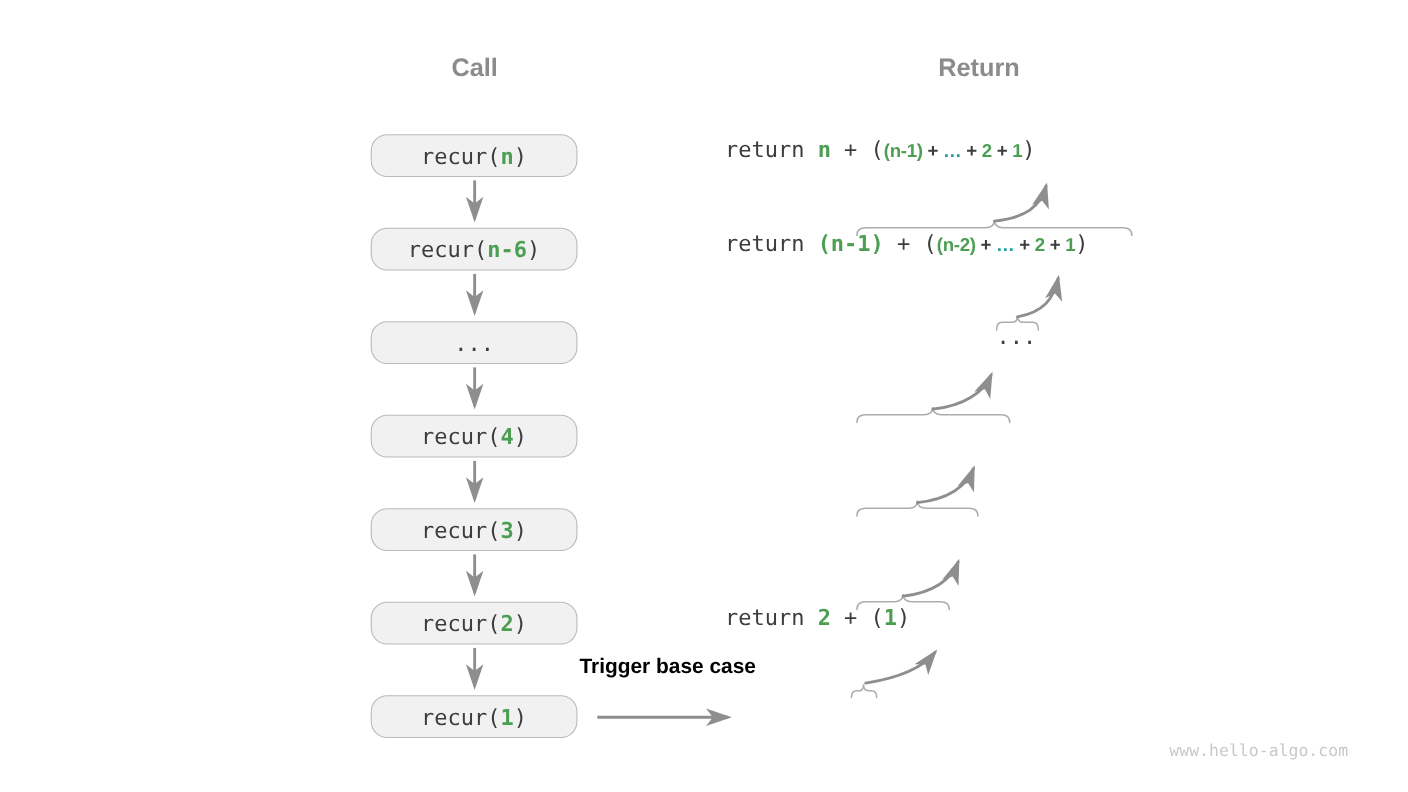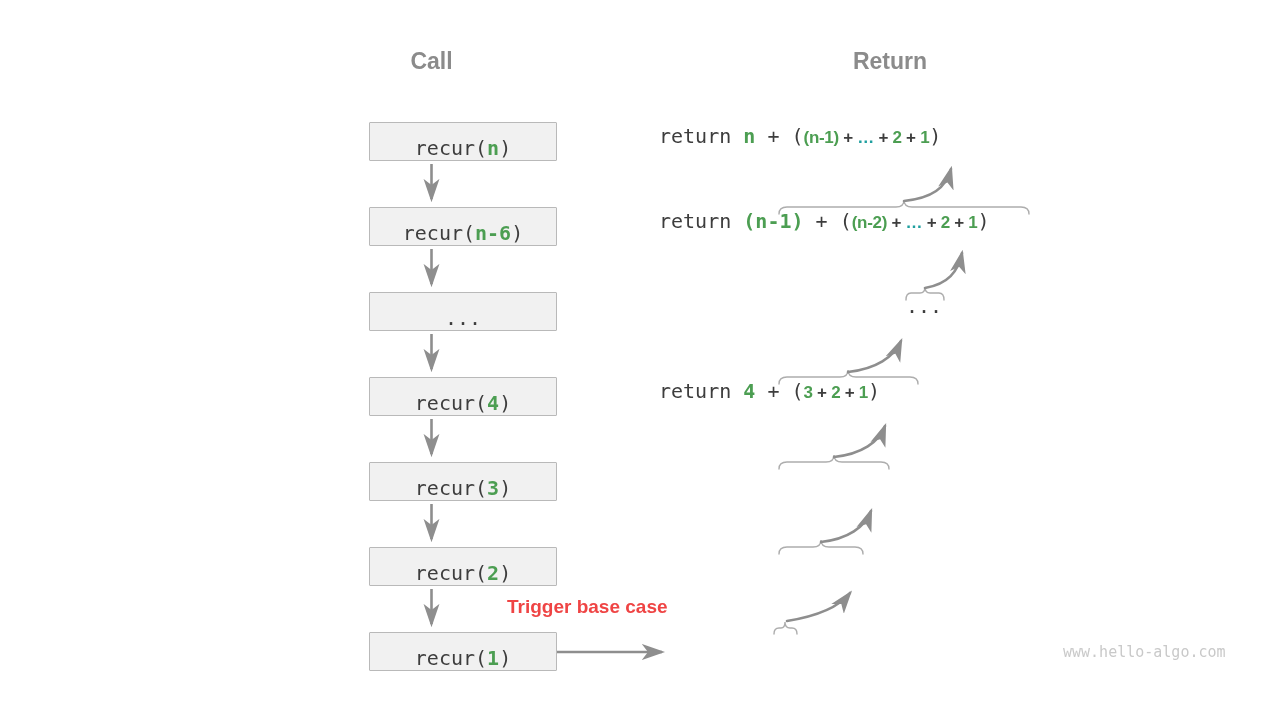--- a/index.html
+++ b/index.html
@@ -5,34 +5,34 @@
   html,body{margin:0;padding:0;background:#ffffff;}
   .canvas{position:relative;width:1280px;height:720px;background:#ffffff;overflow:hidden;
           font-family:"Liberation Sans",sans-serif;}
   svg.layer{position:absolute;left:0;top:0;width:1280px;height:720px;pointer-events:none;}
 
   .hdr{position:absolute;font-weight:700;font-size:23px;color:#8b8b8b;text-align:center;}
   .hdr-call{left:337px;top:48px;width:189px;}
   .hdr-return{left:695px;top:48px;width:390px;}
 
   .call-box{position:absolute;left:337px;width:186px;height:37px;background:#f1f1f1;
-            border:1.5px solid #b9b9b9;border-radius:1px;display:flex;align-items:flex-end;
-            justify-content:center;white-space:pre;margin-left:32px;}
+            border:1.5px solid #b9b9b9;border-radius:15px;display:flex;align-items:center;
+            justify-content:center;white-space:pre;}
   .ret{position:absolute;left:659px;height:40px;line-height:28px;white-space:pre;}
   .ret-dots{left:906px;line-height:32px;}
 
   .f-mono{font-family:"DejaVu Sans Mono","Liberation Mono",monospace;font-size:20px;}
   .f-sans{font-family:"Liberation Sans",sans-serif;font-size:17px;font-weight:700;letter-spacing:-0.3px;}
   .c-dark{color:#3d3d3d;}
   .c-green{color:#4c9e52;font-weight:700;}
   .c-teal{color:#1f9f9f;font-weight:700;}
 
-  .trigger{position:absolute;left:507px;top:596px;width:200px;text-align:left;
-           font-weight:700;font-size:19px;color:#ef4444;}
-  .watermark{position:absolute;left:1063px;top:643px;font-family:"DejaVu Sans Mono","Liberation Mono",monospace;
+  .trigger{position:absolute;left:507px;top:596px;width:200px;text-align:center;
+           font-weight:700;font-size:19px;color:#000000;}
+  .watermark{position:absolute;left:1063px;top:673px;font-family:"DejaVu Sans Mono","Liberation Mono",monospace;
              font-size:15px;color:#c9c9c9;}
 </style>
 </head>
 <body>
 
 <div class="canvas">
 
   <svg class="layer" viewBox="0 0 1280 720">
     <defs>
       <marker id="ah" viewBox="0 0 10 8" refX="8.6" refY="4" markerWidth="9" markerHeight="7.2" orient="auto-start-reverse">
@@ -77,18 +77,18 @@
   <div class="call-box" style="top:207px"><span class="f-mono c-dark">recur(</span><span class="f-mono c-green">n-6</span><span class="f-mono c-dark">)</span></div>
   <div class="call-box" style="top:292px"><span class="f-mono c-dark">...</span></div>
   <div class="call-box" style="top:377px"><span class="f-mono c-dark">recur(</span><span class="f-mono c-green">4</span><span class="f-mono c-dark">)</span></div>
   <div class="call-box" style="top:462px"><span class="f-mono c-dark">recur(</span><span class="f-mono c-green">3</span><span class="f-mono c-dark">)</span></div>
   <div class="call-box" style="top:547px"><span class="f-mono c-dark">recur(</span><span class="f-mono c-green">2</span><span class="f-mono c-dark">)</span></div>
   <div class="call-box" style="top:632px"><span class="f-mono c-dark">recur(</span><span class="f-mono c-green">1</span><span class="f-mono c-dark">)</span></div>
 
   <div class="ret" style="top:122px"><span class="f-mono c-dark">return </span><span class="f-mono c-green">n</span><span class="f-mono c-dark"> + (</span><span class="f-sans c-green">(n-1)</span><span class="f-sans c-dark"> + </span><span class="f-sans c-teal">…</span><span class="f-sans c-dark"> + </span><span class="f-sans c-green">2</span><span class="f-sans c-dark"> + </span><span class="f-sans c-green">1</span><span class="f-mono c-dark">)</span></div>
   <div class="ret" style="top:207px"><span class="f-mono c-dark">return </span><span class="f-mono c-green">(n-1)</span><span class="f-mono c-dark"> + (</span><span class="f-sans c-green">(n-2)</span><span class="f-sans c-dark"> + </span><span class="f-sans c-teal">…</span><span class="f-sans c-dark"> + </span><span class="f-sans c-green">2</span><span class="f-sans c-dark"> + </span><span class="f-sans c-green">1</span><span class="f-mono c-dark">)</span></div>
   <div class="ret ret-dots" style="top:290px"><span class="f-mono c-dark">...</span></div>
-  <div class="ret" style="top:377px"><span class="f-mono c-dark">return </span><span class="f-mono c-green">4</span><span class="f-mono c-dark"> + (</span><span class="f-sans c-green">3</span><span class="f-sans c-dark"> + </span><span class="f-sans c-green">2</span><span class="f-sans c-dark"> + </span><span class="f-sans c-green">1</span><span class="f-mono c-dark">)</span></div>
+  <div class="ret" style="top:547px"><span class="f-mono c-dark">return </span><span class="f-mono c-green">2</span><span class="f-mono c-dark"> + (</span><span class="f-mono c-green">1</span><span class="f-mono c-dark">)</span></div>
 
   <div class="trigger">Trigger base case</div>
   <div class="watermark">www.hello-algo.com</div>
 
 </div>
 
 </body></html>

